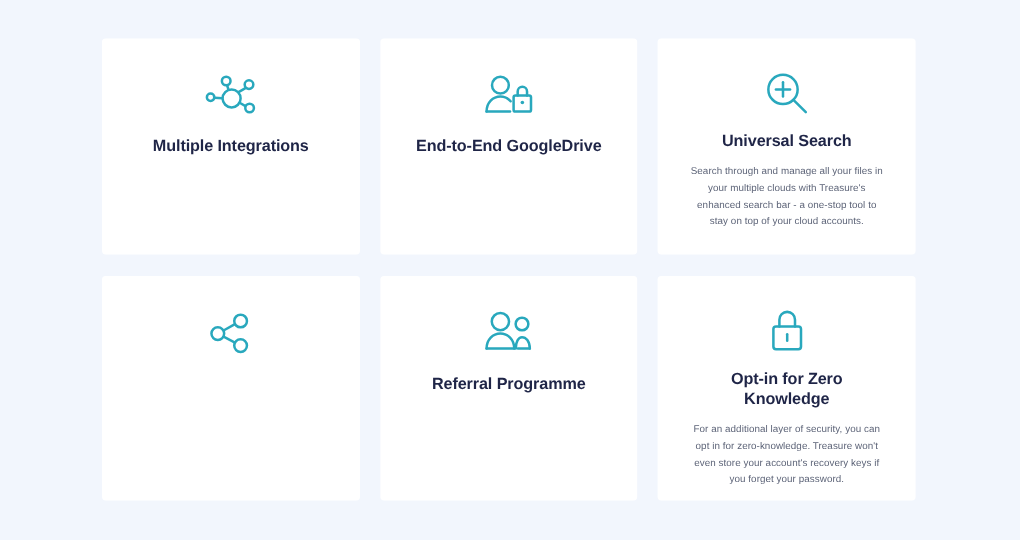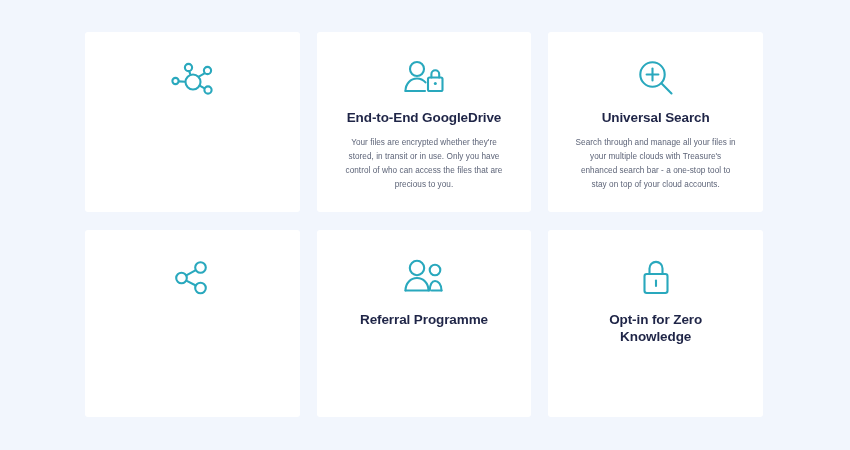--- a/index.html
+++ b/index.html
@@ -89,35 +89,35 @@
           <circle cx="18.5" cy="7.5" r="3.6"></circle>
           <circle cx="37.5" cy="10.5" r="3.6"></circle>
           <circle cx="38" cy="30" r="3.6"></circle>
           <circle cx="5.5" cy="21" r="3.1"></circle>
           <line x1="20.4" y1="14.8" x2="19.3" y2="11.1"></line>
           <line x1="28.4" y1="16.9" x2="34.9" y2="13.2"></line>
           <line x1="29.7" y1="25.6" x2="34.6" y2="28.4"></line>
           <line x1="8.7" y1="21.4" x2="15.4" y2="21.8"></line>
         </svg>
       </div>
+      <div class="card-title">Multiple Integrations</div>
     </div>
 
     <div class="feature-card">
       <div class="card-icon">
         <svg width="44" height="42" viewBox="0 0 44 42" fill="none" stroke="#29a8bd" stroke-width="2.1" stroke-linecap="round" stroke-linejoin="round">
           <circle cx="15" cy="11" r="7"></circle>
           <path d="M3.5 33 C3.5 25.5 8.8 20.5 15 20.5 C18.4 20.5 21.4 22 23.5 24.4"></path>
           <line x1="3.5" y1="33" x2="23" y2="33"></line>
           <rect x="26" y="19.5" width="14.5" height="13.5" rx="1.6"></rect>
           <path d="M29.4 19.5 v-3.3 a3.9 3.9 0 0 1 7.8 0 v3.3"></path>
           <circle cx="33.3" cy="25.4" r="1.5" fill="#29a8bd" stroke="none"></circle>
         </svg>
       </div>
       <div class="card-title">End-to-End GoogleDrive</div>
-      <div class="card-body">Your files are encrypted whether they're stored, in transit or in use. Only you have control of who can access the files that are precious to you.</div>
     </div>
 
     <div class="feature-card">
       <div class="card-icon">
         <svg width="42" height="42" viewBox="0 0 42 42" fill="none" stroke="#29a8bd" stroke-width="2.1" stroke-linecap="round">
           <circle cx="17.5" cy="16.5" r="12.2"></circle>
           <line x1="17.5" y1="10.6" x2="17.5" y2="22.4"></line>
           <line x1="11.6" y1="16.5" x2="23.4" y2="16.5"></line>
           <line x1="26.6" y1="25.6" x2="36.5" y2="35.5"></line>
         </svg>
@@ -154,16 +154,17 @@
 
     <div class="feature-card row-two">
       <div class="card-icon">
         <svg width="36" height="40" viewBox="0 0 36 40" fill="none" stroke="#29a8bd" stroke-width="2.1" stroke-linecap="round" stroke-linejoin="round">
           <rect x="6.5" y="16" width="23" height="19" rx="2.2"></rect>
           <path d="M11.5 16 v-5.6 a6.5 6.5 0 0 1 13 0 v5.6"></path>
           <line x1="18" y1="22.5" x2="18" y2="28"></line>
         </svg>
       </div>
       <div class="card-title">Opt-in for Zero Knowledge</div>
+      <div class="card-body">For an additional layer of security, you can opt in for zero-knowledge. Treasure won't even store your account's recovery keys if you forget your password.</div>
     </div>
 
   </div>
 </div>
 
 </body></html>

